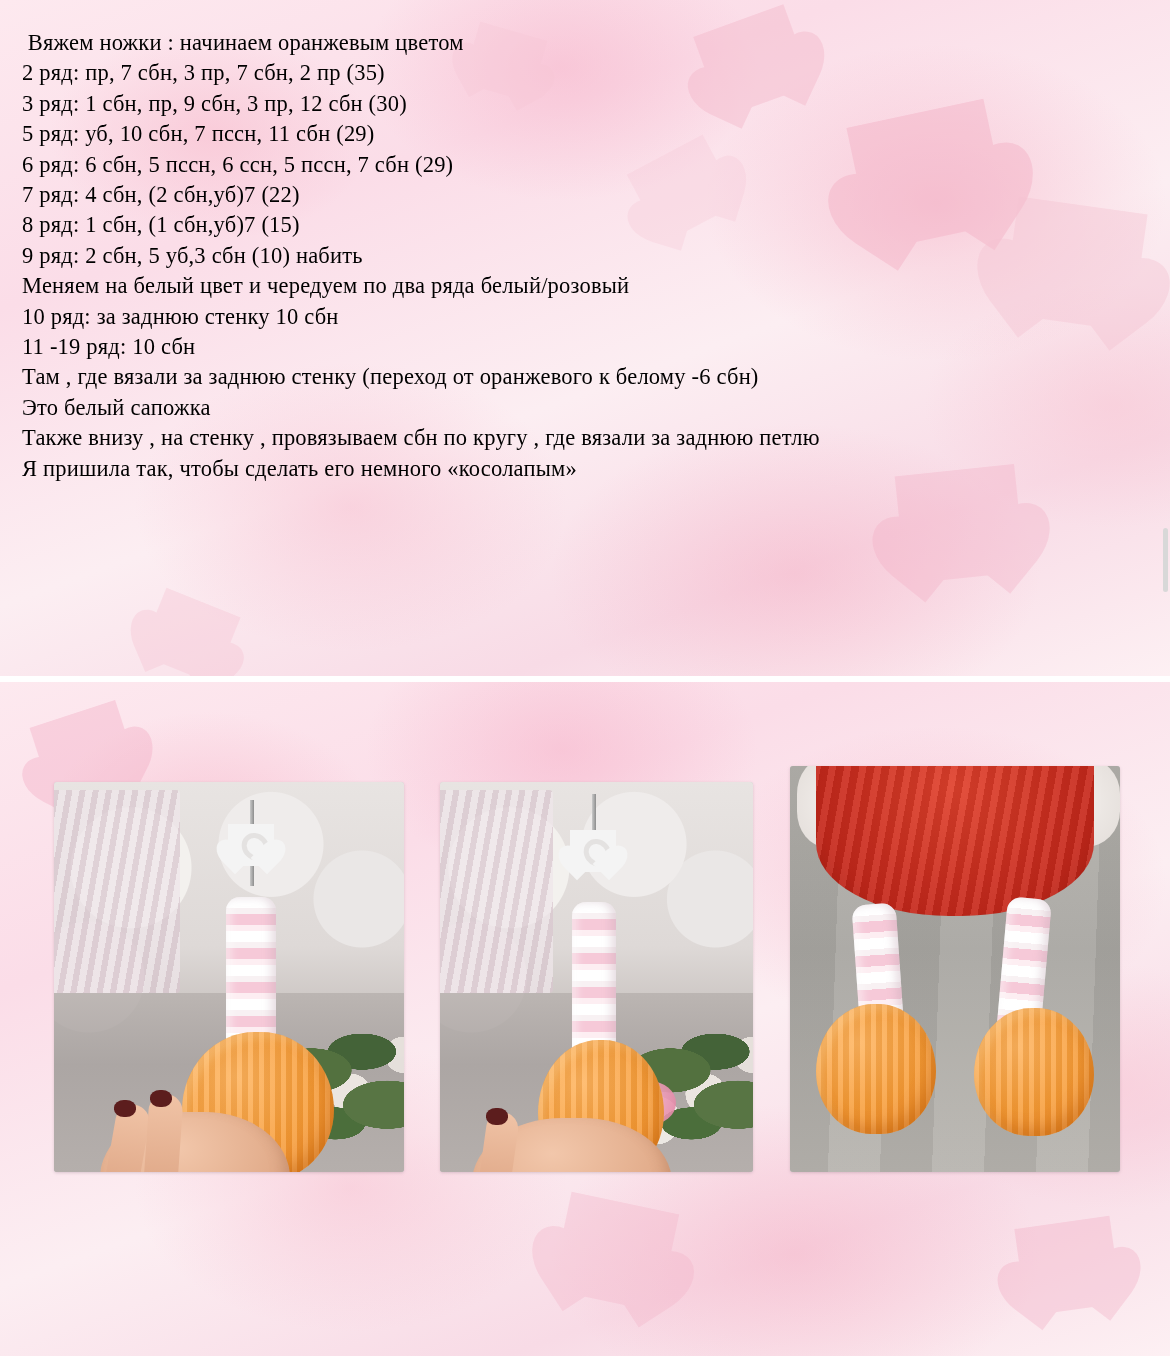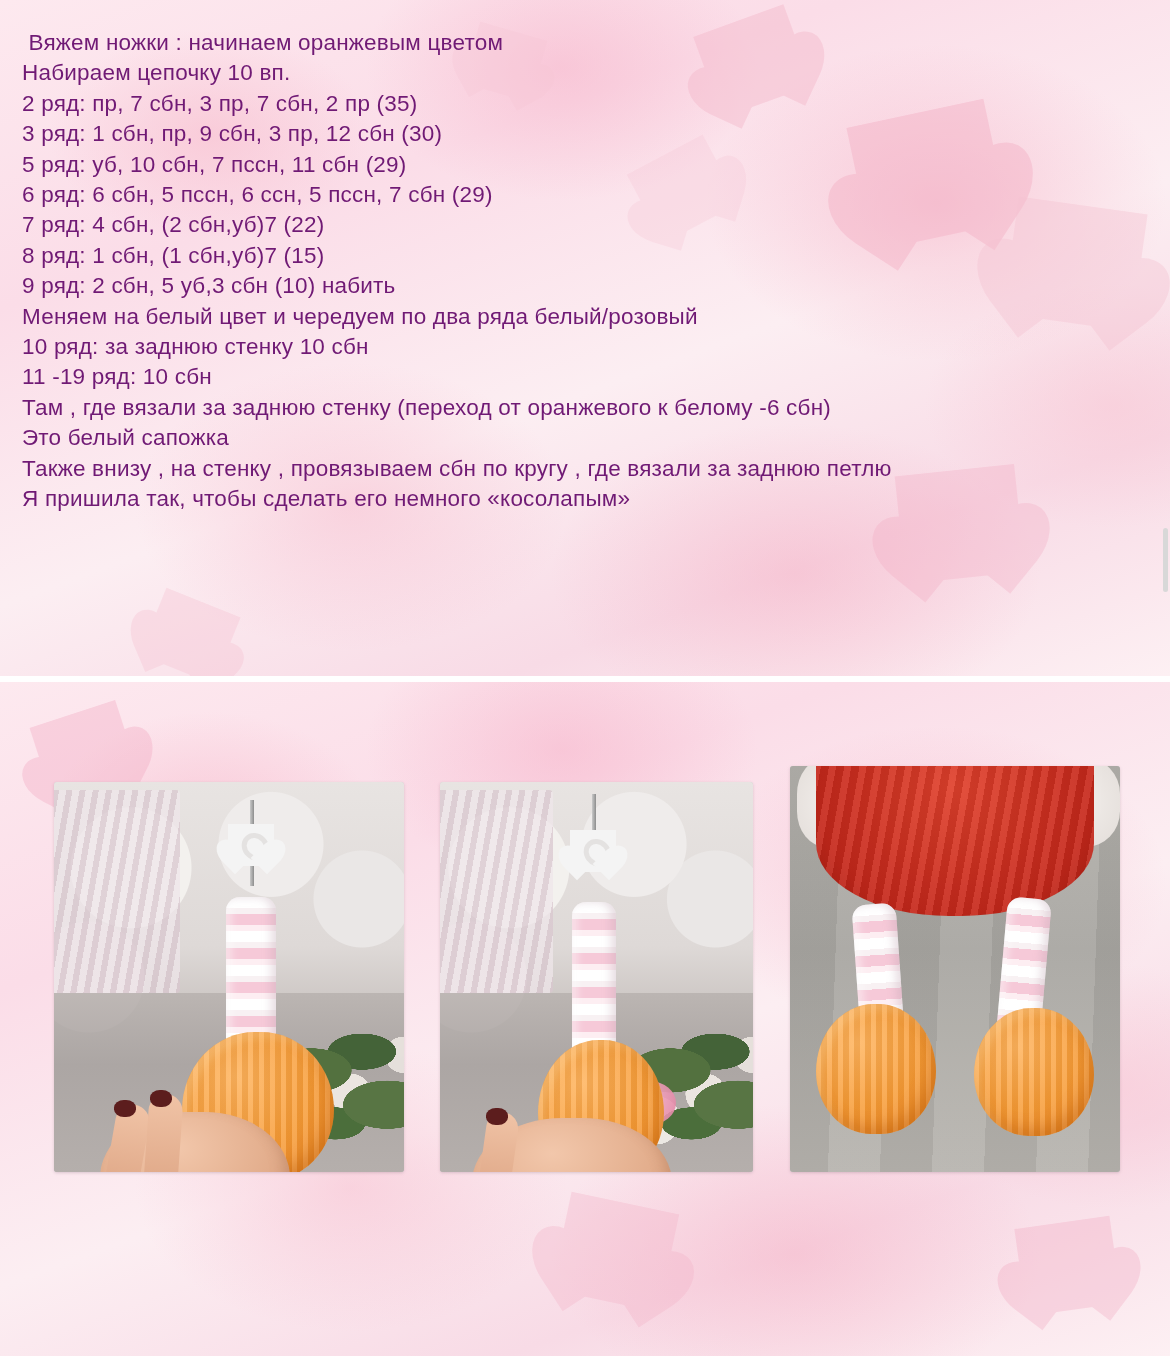--- a/index.html
+++ b/index.html
@@ -67,22 +67,22 @@
     left: 0; top: 0;
     width: 1170px;
     height: 676px;
     overflow: hidden;
   }
   .text-block {
     position: absolute;
     left: 22px;
     top: 28px;
     right: 16px;
-    color: #701a75;
-    font-family: Liberation Sans, sans-serif;
+    color: #000000;
+    font-family: Liberation Serif, serif;
     font-size: 22.5px;
     line-height: 30.4px;
     letter-spacing: 0.2px;
   }
   .text-block p {
     margin: 0;
     white-space: pre-wrap;
   }
 
   
@@ -309,21 +309,20 @@
       </div>
     <div class="heart" style="left:900px; top:470px; width:120px; height:108px; background:#f2a8c0; opacity:.30; transform:rotate(-6deg);">
         <i></i>
       </div>
     <div class="heart" style="left:150px; top:600px; width:80px; height:72px; background:#f4b7ca; opacity:.28; transform:rotate(22deg);">
         <i></i>
       </div>
 
     <div class="text-block">
       <p> Вяжем ножки : начинаем оранжевым цветом</p>
-      <p>Набираем цепочку 10 вп.</p>
       <p>2 ряд: пр, 7 сбн, 3 пр, 7 сбн, 2 пр (35)</p>
       <p>3 ряд: 1 сбн, пр, 9 сбн, 3 пр, 12 сбн (30)</p>
       <p>5 ряд: уб, 10 сбн, 7 пссн, 11 сбн (29)</p>
       <p>6 ряд: 6 сбн, 5 пссн, 6 ссн, 5 пссн, 7 сбн (29)</p>
       <p>7 ряд: 4 сбн, (2 сбн,уб)7 (22)</p>
       <p>8 ряд: 1 сбн, (1 сбн,уб)7 (15)</p>
       <p>9 ряд: 2 сбн, 5 уб,3 сбн (10) набить</p>
       <p>Меняем на белый цвет и чередуем по два ряда белый/розовый</p>
       <p>10 ряд: за заднюю стенку 10 сбн</p>
       <p>11 -19 ряд: 10 сбн</p>

